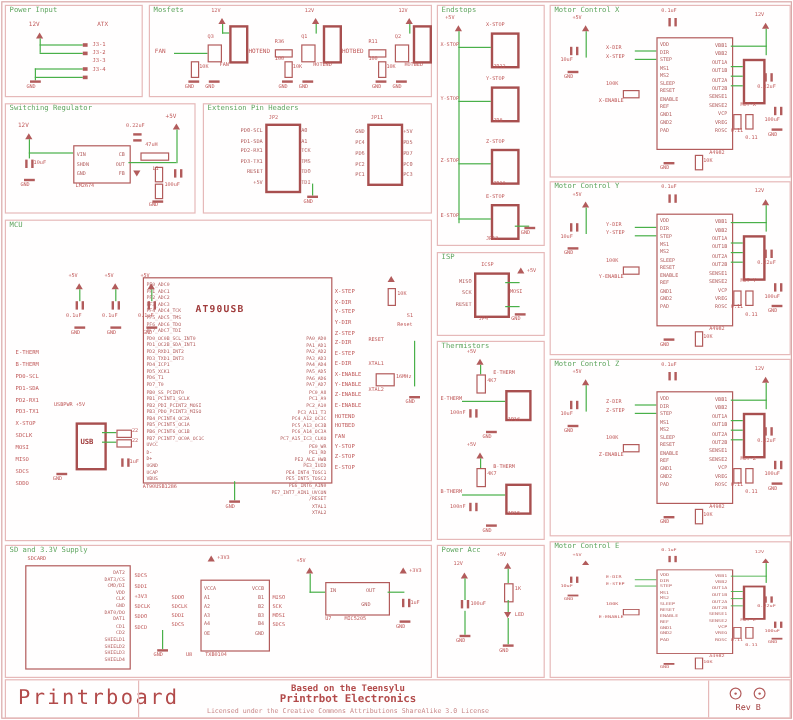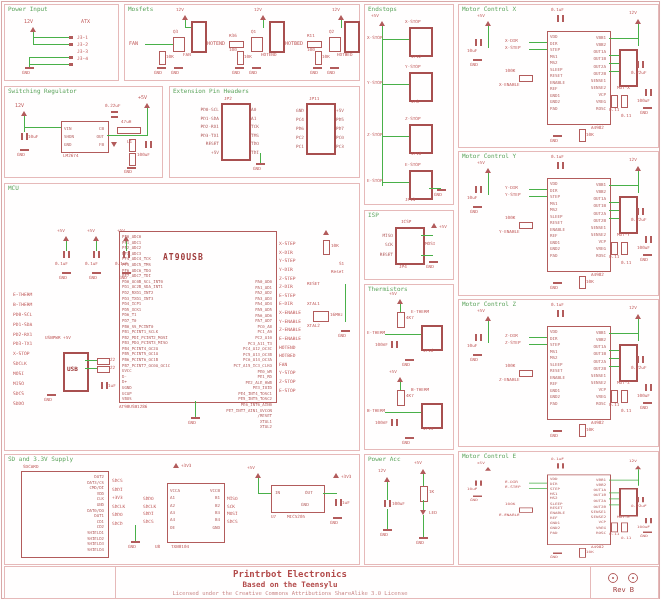--- a/index.html
+++ b/index.html
@@ -834,24 +834,25 @@
       <div class="gndb" style="left:184px;top:98px;"></div>
       <span class="lbl sm" style="left:181px;top:102px;">GND</span>
       <div class="box" style="left:120px;top:120px;width:5px;height:11px;"></div>
       <span class="lbl sm" style="left:127px;top:124px;">10K</span>
       <div class="gndb" style="left:94px;top:126px;"></div>
       <span class="lbl sm" style="left:91px;top:130px;">GND</span>
     </div>
   </div>
 
   <div class="sec" style="left:4px;top:566px;width:653px;height:31px;">
+    <span class="tb-name" style="left:10px;top:7px;">Printrboard</span>
     <div style="position:absolute;left:110px;top:0;width:1px;height:31px;background:#e6b9b9;"></div>
     <div class="tb-c" style="left:120px;top:2px;width:330px;">
+      <div style="font-size:7.5px;font-weight:bold;">Based on the Teensylu</div>
       <div style="font-size:9px;font-weight:bold;">Printrbot Electronics</div>
-      <div style="font-size:7.5px;font-weight:bold;">Based on the Teensylu</div>
       <div style="font-size:5.5px;color:#c98a8a;">Licensed under the Creative Commons Attributions ShareAlike 3.0 License</div>
     </div>
     <div style="position:absolute;left:585px;top:0;width:1px;height:31px;background:#e6b9b9;"></div>
     <div class="circ" style="left:603px;top:6px;">
         <i></i>
       </div>
     <div class="circ" style="left:623px;top:6px;">
         <i></i>
       </div>
     <span class="lbl dk" style="left:608px;top:20px;font-size:7px;">Rev B</span>

